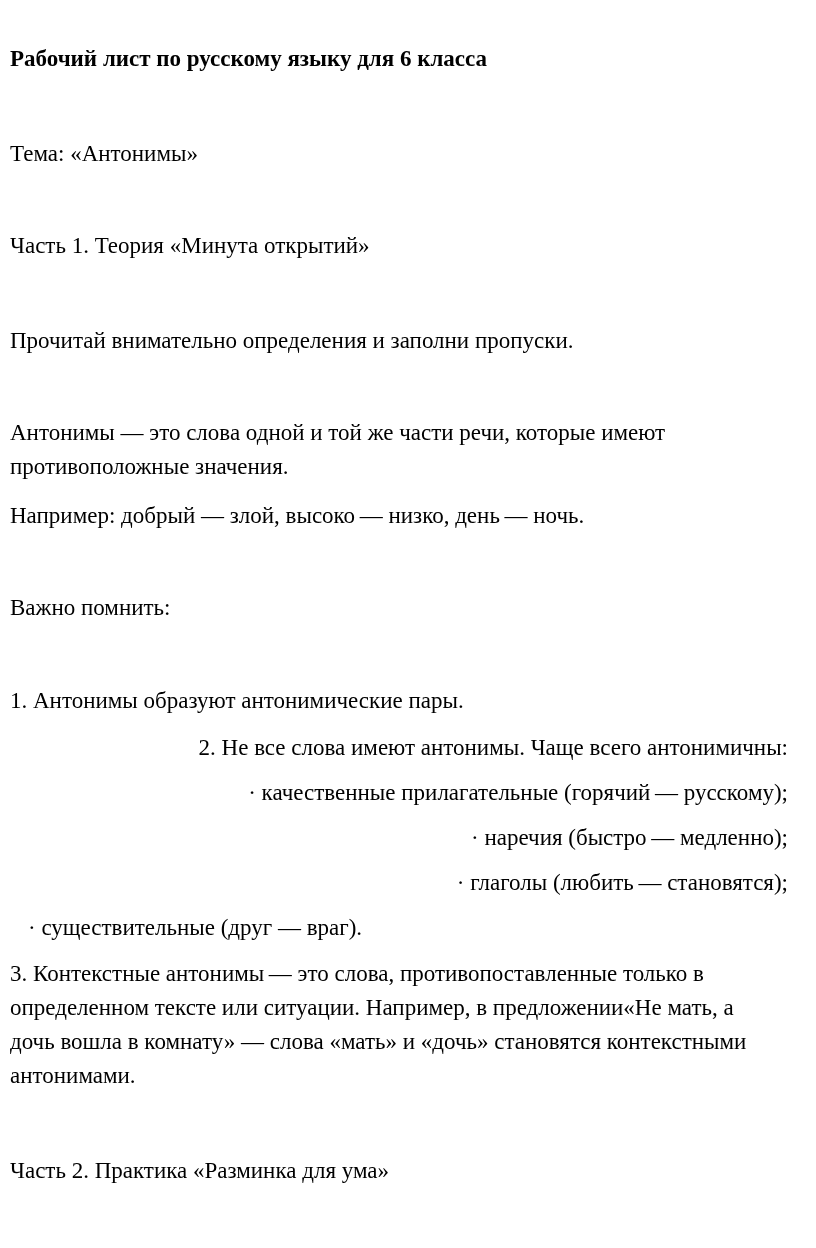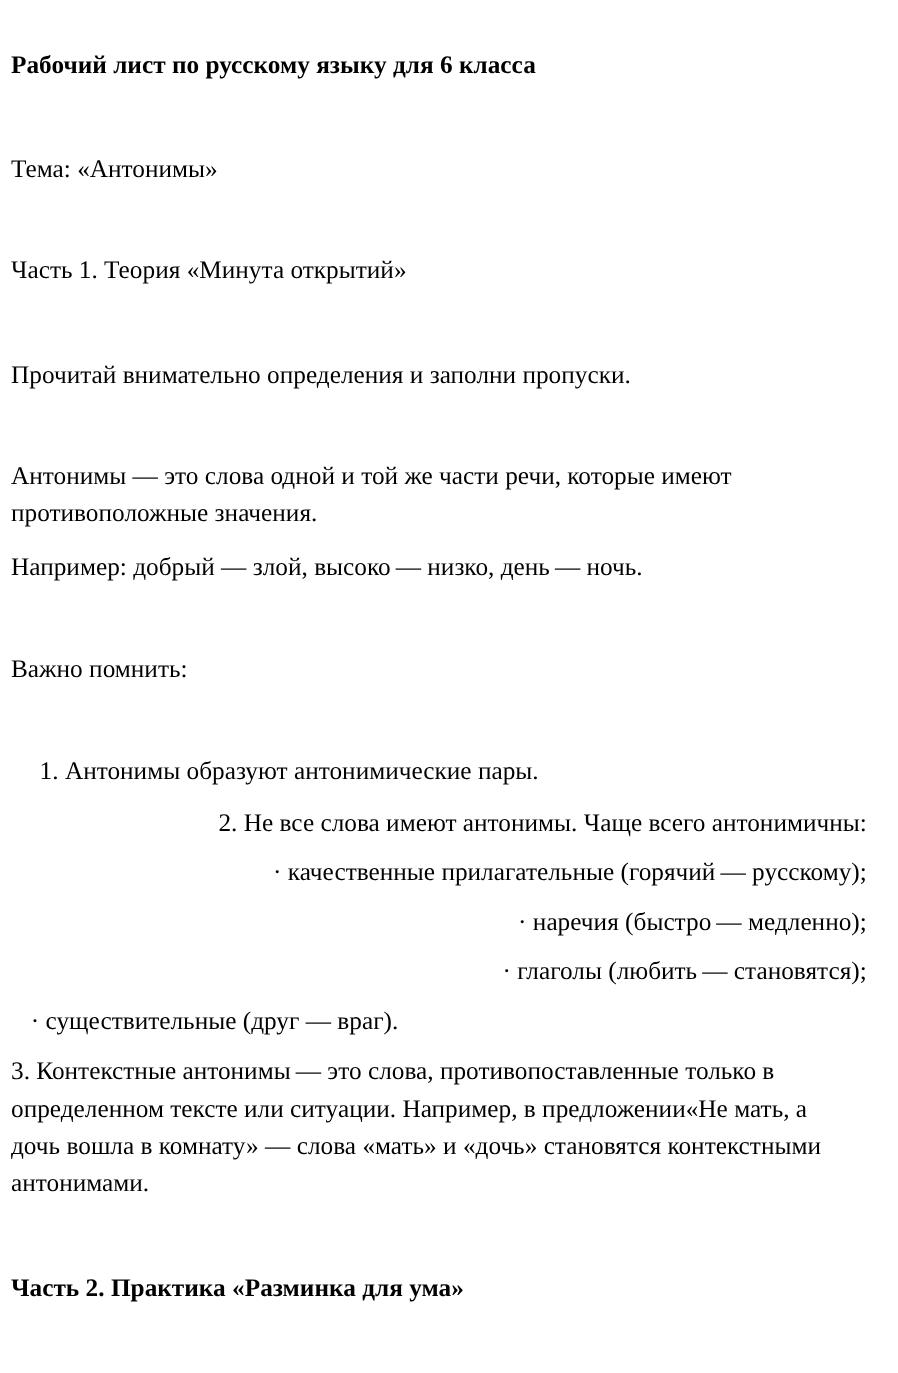--- a/index.html
+++ b/index.html
@@ -17,24 +17,24 @@
     padding: 42px 28px 0 10px;
     overflow: hidden;
   }
   .b { white-space: nowrap; }
   .bold { font-weight: bold; }
   .bullet { padding-left: 18px; }
   .m61 { margin-bottom: 61px; }
   .m58 { margin-bottom: 58px; }
   .m59 { margin-bottom: 59px; }
   .m15 { margin-bottom: 15px; }
-  .m13 { margin-bottom: 13px; margin-left: 26px; }
+  .m13 { margin-bottom: 13px; }
   .m12 { margin-bottom: 12px; }
   .m11 { margin-bottom: 11px; text-align: right; }
-  .m0  { margin-bottom: 12px; font-weight: bold; }
+  .m0  { margin-bottom: 12px; }
 </style>
 </head>
 <body>
 
 <div class="doc">
 
   <p class="b bold m61">Рабочий лист по русскому языку для 6 класса</p>
 
   <p class="b m58">Тема: «Антонимы»</p>
 

